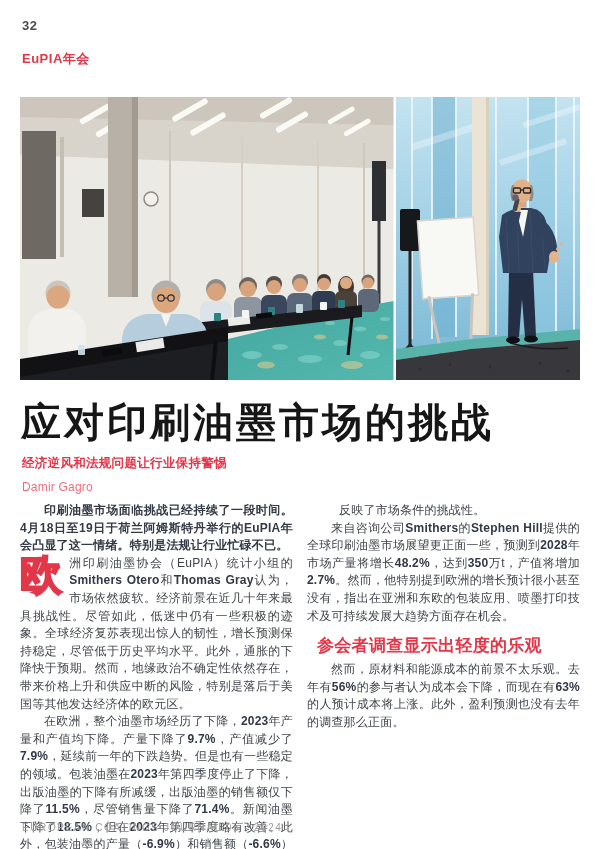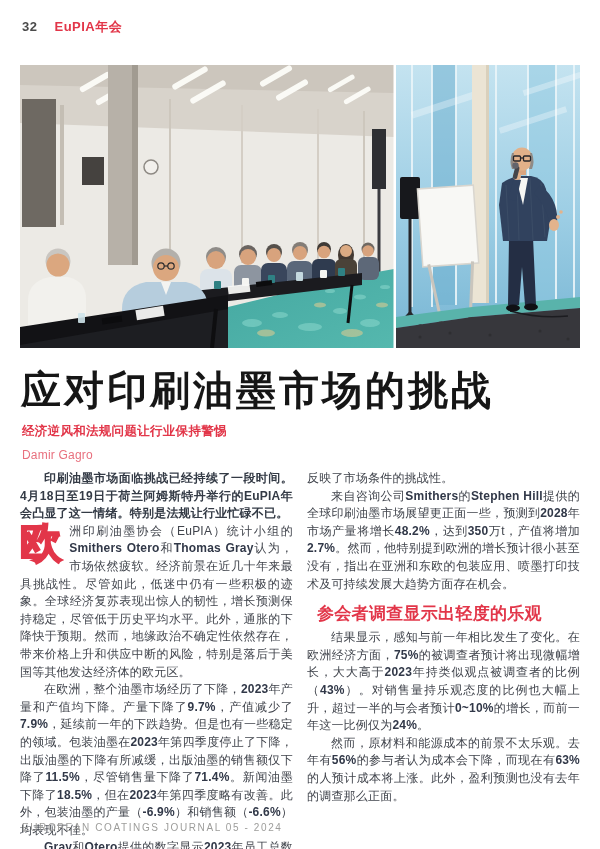--- a/index.html
+++ b/index.html
@@ -6,41 +6,41 @@
   body{
     width:600px;height:849px;background:#ffffff;
     font-family:"Liberation Sans", sans-serif;
     -webkit-font-smoothing:antialiased;
   }
   .page{
     position:relative;width:600px;height:849px;overflow:hidden;
     box-sizing:border-box;padding:18px 20px 0;background:#fff;
   }
   
-  .page-header{display:flex;align-items:baseline;gap:17px;margin-left:2px;}
+  .page-header{display:flex;align-items:baseline;gap:17px;margin-left:2px;flex-direction:column;}
   .page-number{font-size:13px;font-weight:bold;color:#4b4b4b;letter-spacing:.5px;}
   .section-label{font-size:13px;font-weight:bold;color:var(--accent-red,#e23649);letter-spacing:.5px;}
   
   .photo{margin:29px 0 0;width:560px;height:283px;overflow:hidden;background:#dfe5e6;}
   .photo svg{display:block;}
   
   .article-title{
     margin:19px 0 0 1px;font-size:40px;line-height:46px;font-weight:bold;
     color:var(--title-black,#161616);letter-spacing:3px;white-space:nowrap;
   }
   .kicker{margin:11px 0 9px 2px;font-size:12.5px;line-height:15px;font-weight:bold;color:var(--accent-red,#e23649);letter-spacing:.3px;}
   .author{margin:2px 0 0 2px;font-size:12px;line-height:14px;color:var(--author-red,#e8707e);letter-spacing:.2px;}
   
   .columns{display:flex;gap:14px;margin-top:8px;}
   .col{flex:1;min-width:0;}
   .col p{
     margin:0;font-size:12px;line-height:17.6px;color:var(--body-text,#40444c);
     text-align:justify;text-indent:2em;letter-spacing:.2px;
   }
-  .col p.no-indent{text-indent:0;}
+  .col p.no-indent{text-indent:0;margin-left:32px;}
   .col b{font-weight:bold;color:#313848;}
   p.intro{font-weight:bold;color:#333a45;}
   p.has-dropcap{text-indent:0;}
   .dropcap{
     float:left;font-size:42px;line-height:35px;font-weight:bold;
     margin:2px 7px 0 0;color:var(--accent-red,#e23649);
   }
   @supports (-webkit-text-stroke: 1px red){
     .dropcap{color:#fff;-webkit-text-stroke:2px var(--accent-red,#e23649);}
   }
@@ -282,19 +282,18 @@
       <p class="has-dropcap">
         <span class="dropcap">欧</span><span>洲印刷油墨协会（EuPIA）统计小组的<b>Smithers Otero</b>和<b>Thomas Gray</b>认为，市场依然疲软。经济前景在近几十年来最具挑战性。尽管如此，低迷中仍有一些积极的迹象。全球经济复苏表现出惊人的韧性，增长预测保持稳定，尽管低于历史平均水平。此外，通胀的下降快于预期。然而，地缘政治不确定性依然存在，带来价格上升和供应中断的风险，特别是落后于美国等其他发达经济体的欧元区。</span>
       </p>
       <p>在欧洲，整个油墨市场经历了下降，<b>2023</b>年产量和产值均下降。产量下降了<b>9.7%</b>，产值减少了<b>7.9%</b>，延续前一年的下跌趋势。但是也有一些稳定的领域。包装油墨在<b>2023</b>年第四季度停止了下降，出版油墨的下降有所减缓，出版油墨的销售额仅下降了<b>11.5%</b>，尽管销售量下降了<b>71.4%</b>。新闻油墨下降了<b>18.5%</b>，但在<b>2023</b>年第四季度略有改善。此外，包装油墨的产量（<b>-6.9%</b>）和销售额（<b>-6.6%</b>）均表现不佳。</p>
       <p><b>Gray</b>和<b>Otero</b>提供的数字显示<b>2023</b>年员工总数下降，较年减少。每名员工的吨数和销售额在年也经历了下降，</p>
     </div>
     <div class="col col-right">
       <p class="no-indent">反映了市场条件的挑战性。</p>
       <p>来自咨询公司<b>Smithers</b>的<b>Stephen Hill</b>提供的全球印刷油墨市场展望更正面一些，预测到<b>2028</b>年市场产量将增长<b>48.2%</b>，达到<b>350</b>万t，产值将增加<b>2.7%</b>。然而，他特别提到欧洲的增长预计很小甚至没有，指出在亚洲和东欧的包装应用、喷墨打印技术及可持续发展大趋势方面存在机会。</p>
       <h2 class="subhead">参会者调查显示出轻度的乐观</h2>
-      <p>结果显示，感知与前一年相比发生了变化。在欧洲经济方面，<b>75%</b>的被调查者预计将出现微幅增长，大大高于<b>2023</b>年持类似观点被调查者的比例（<b>43%</b>）。对销售量持乐观态度的比例也大幅上升，超过一半的与会者预计<b>0~10%</b>的增长，而前一年这一比例仅为<b>24%</b>。</p>
       <p>然而，原材料和能源成本的前景不太乐观。去年有<b>56%</b>的参与者认为成本会下降，而现在有<b>63%</b>的人预计成本将上涨。此外，盈利预测也没有去年的调查那么正面。</p>
     </div>
   </div>
 
   <div class="page-footer">EUROPEAN COATINGS JOURNAL 05 - 2024</div>
 </div>
 
 </body></html>

